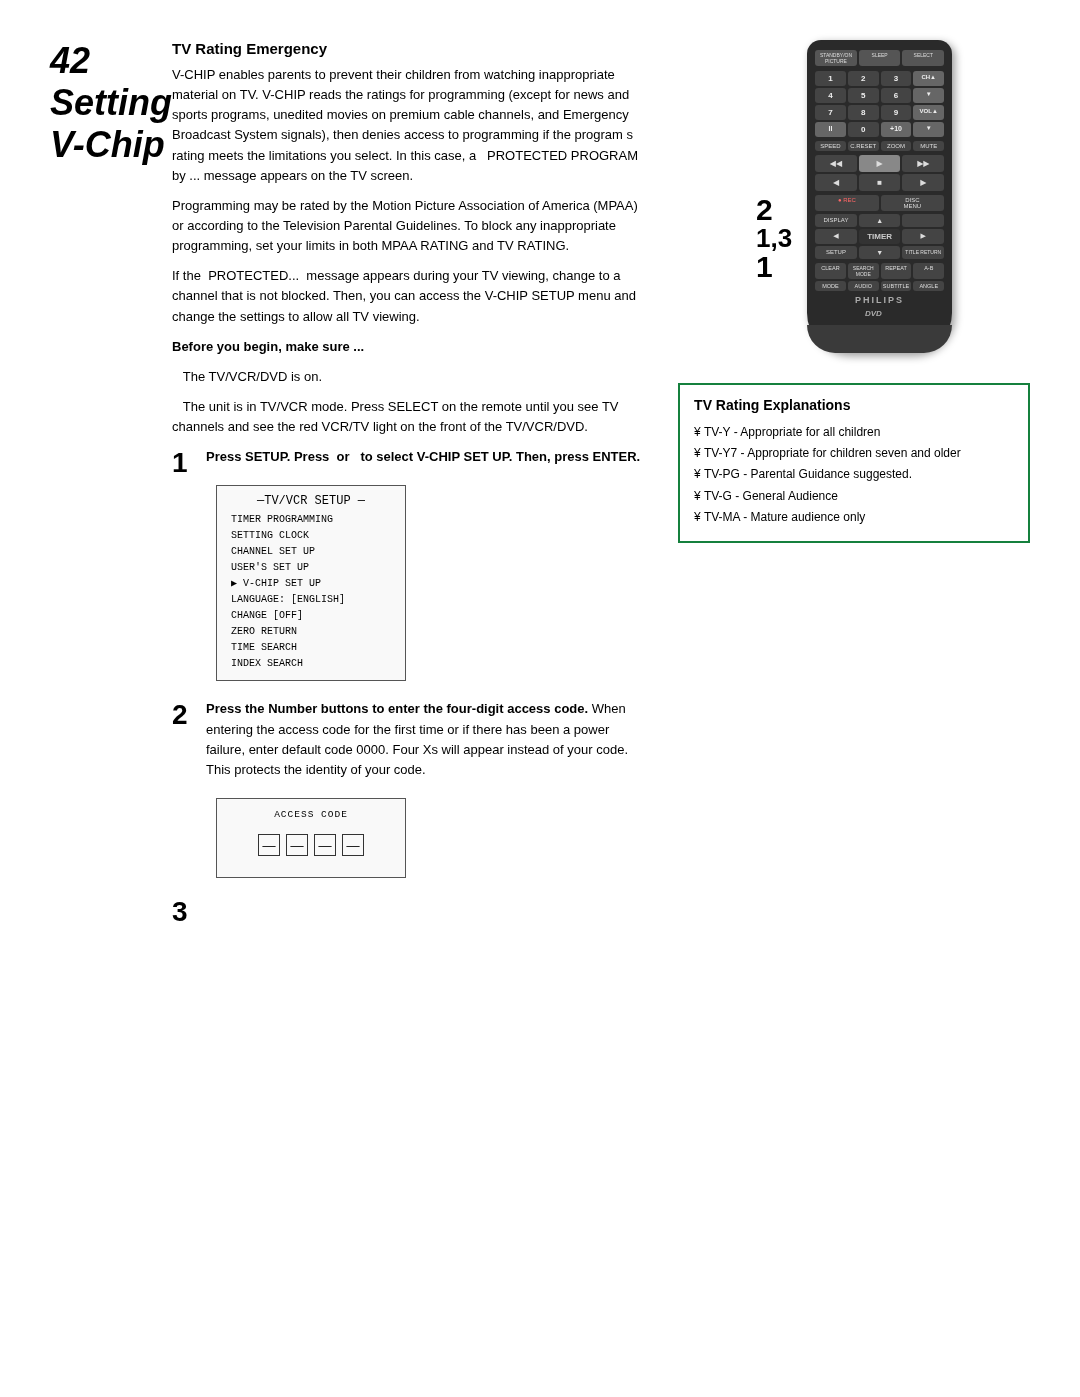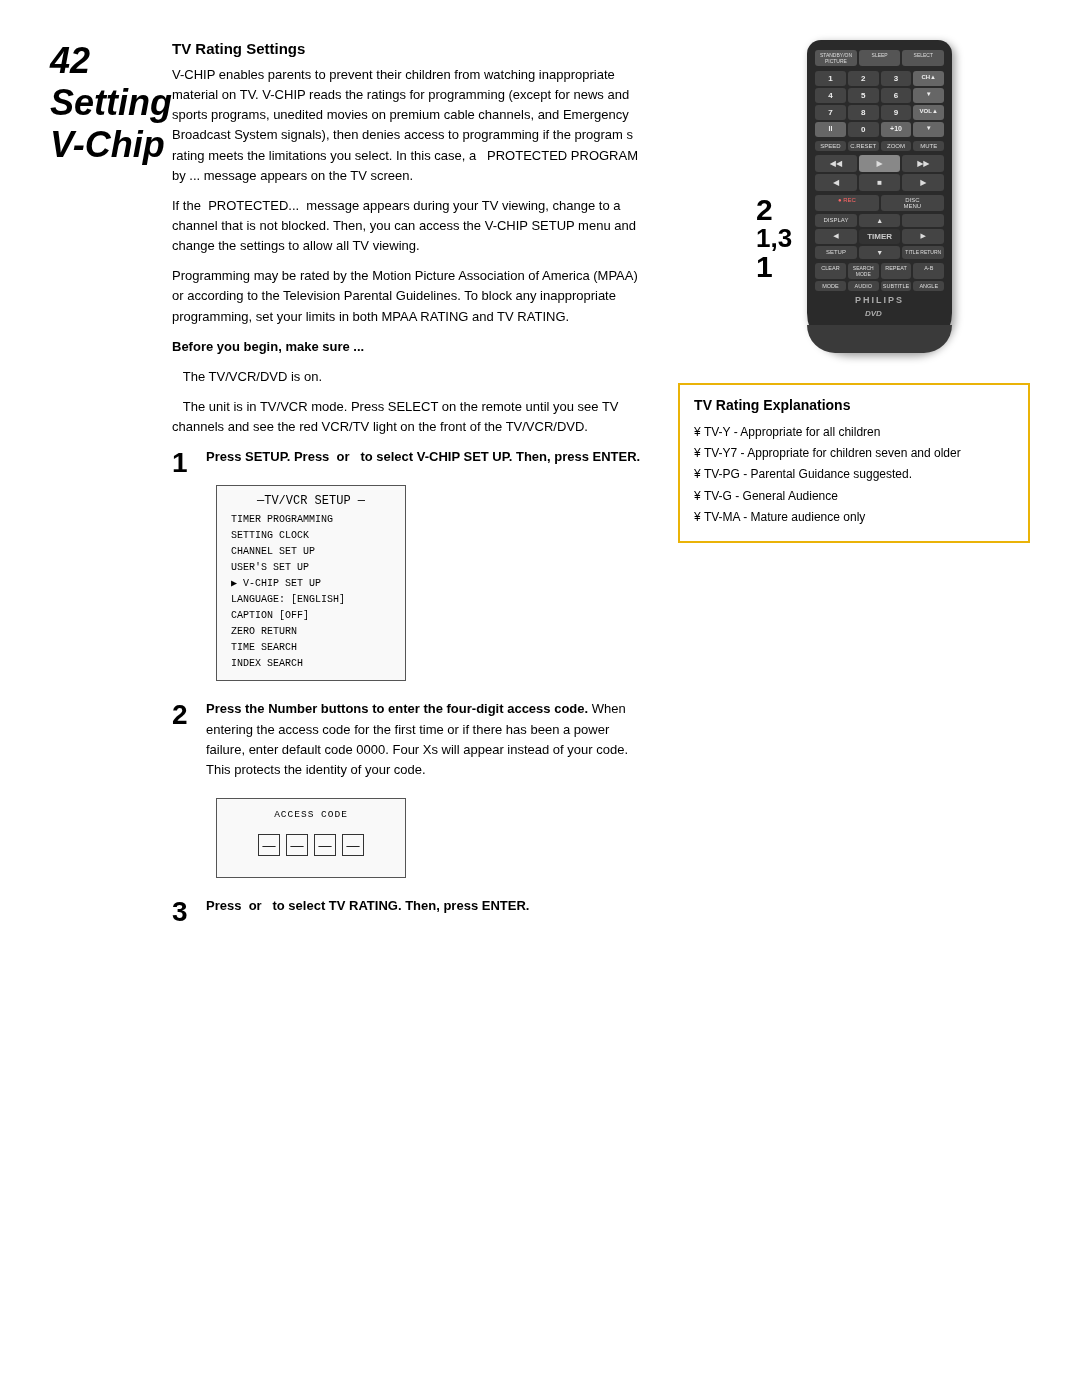--- a/index.html
+++ b/index.html
@@ -290,21 +290,21 @@
 
     .remote-bottom-section {
       background: #3a3a3a;
       border-radius: 0 0 30px 30px;
       margin: 0 -8px -30px -8px;
       padding: 8px 8px 20px 8px;
     }
 
     
     .tv-rating-box {
-      border: 2px solid #eab308;
+      border: 2px solid #15803d;
       padding: 12px 14px;
       margin-top: 20px;
       width: 100%;
     }
 
     .tv-rating-box-title {
       font-size: 14px;
       font-weight: bold;
       margin-bottom: 10px;
     }
@@ -339,45 +339,45 @@
 
 <div class="page">
 
   <h1 class="page-title">42  Setting V-Chip</h1>
   <hr class="dotted-line">
 
   <div class="two-col">
 
     <div class="left-col">
 
-      <h2 class="section-heading">TV Rating Settings</h2>
+      <h2 class="section-heading">TV Rating Emergency</h2>
 
       <p class="body-text">V-CHIP enables parents to prevent their children from watching inappropriate material on TV. V-CHIP reads the ratings for programming (except for news and sports programs, unedited movies on premium cable channels, and Emergency Broadcast System signals), then denies access to programming if the program s rating meets the limitations you select. In this case, a &nbsp; PROTECTED PROGRAM by ... message appears on the TV screen.</p>
 
+      <p class="body-text">Programming may be rated by the Motion Picture Association of America (MPAA) or according to the Television Parental Guidelines. To block any inappropriate programming, set your limits in both MPAA RATING and TV RATING.</p>
+
       <p class="body-text">If the &nbsp;PROTECTED... &nbsp;message appears during your TV viewing, change to a channel that is not blocked. Then, you can access the V-CHIP SETUP menu and change the settings to allow all TV viewing.</p>
-
-      <p class="body-text">Programming may be rated by the Motion Picture Association of America (MPAA) or according to the Television Parental Guidelines. To block any inappropriate programming, set your limits in both MPAA RATING and TV RATING.</p>
 
       <p class="body-text"><span class="bold-inline">Before you begin, make sure ...</span></p>
       <p class="body-text">&nbsp;&nbsp;&nbsp;The TV/VCR/DVD is on.</p>
       <p class="body-text">&nbsp;&nbsp;&nbsp;The unit is in TV/VCR mode. Press SELECT on the remote until you see TV channels and see the red VCR/TV light on the front of the TV/VCR/DVD.</p>
 
       <div class="step-block">
         <div class="step-number">1</div>
         <div class="step-content">
           <p class="body-text"><span class="bold-inline">Press SETUP. Press &nbsp;or&nbsp;&nbsp; to select V-CHIP SET UP. Then, press ENTER.</span></p>
           <div class="screen-mockup">
             <div class="screen-title">—TV/VCR SETUP —</div>
             <div class="screen-item">TIMER PROGRAMMING</div>
             <div class="screen-item">SETTING CLOCK</div>
             <div class="screen-item">CHANNEL SET UP</div>
             <div class="screen-item">USER'S SET UP</div>
             <div class="screen-item selected">V-CHIP SET UP</div>
             <div class="screen-item">LANGUAGE: [ENGLISH]</div>
-            <div class="screen-item">CAPTION [OFF]</div>
+            <div class="screen-item">CHANGE [OFF]</div>
             <div class="screen-item">ZERO RETURN</div>
             <div class="screen-item">TIME SEARCH</div>
             <div class="screen-item">INDEX SEARCH</div>
           </div>
         </div>
       </div>
 
       <div class="step-block">
         <div class="step-number">2</div>
         <div class="step-content">
@@ -392,21 +392,20 @@
                 <div class="ac-box">—</div>
               </div>
             </div>
           </div>
         </div>
       </div>
 
       <div class="step-block">
         <div class="step-number">3</div>
         <div class="step-content">
-          <p class="body-text"><span class="bold-inline">Press &nbsp;or&nbsp;&nbsp; to select TV RATING. Then, press ENTER.</span></p>
         </div>
       </div>
 
     </div>
 
     <div class="right-col">
 
       <div class="steps-with-remote">
 
         <div class="step-nums-column">

